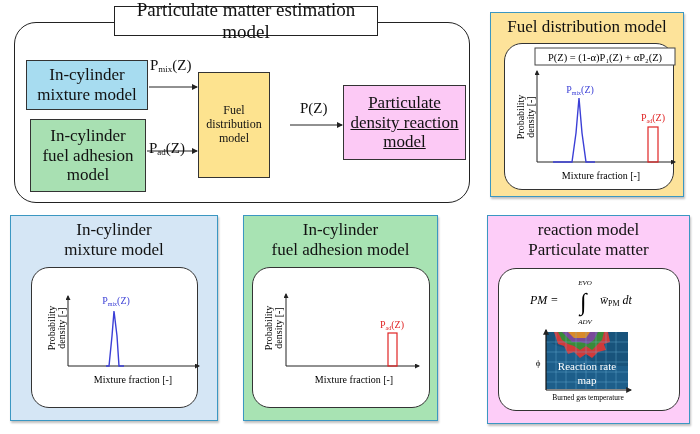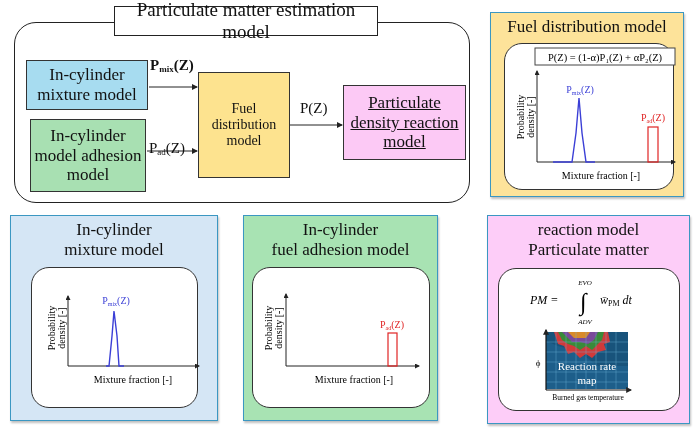--- a/index.html
+++ b/index.html
@@ -8,26 +8,26 @@
   .abs { position:absolute; box-sizing:border-box; }
   .center-text { display:flex; align-items:center; justify-content:center; text-align:center; }
 
   
   #main-frame { left:14px; top:22px; width:456px; height:181px; border:1.5px solid #222; border-radius:22px; }
   #main-title { left:114px; top:6px; width:264px; height:30px; background:#fff; border:1px solid #222; font-size:19px; }
 
   .blk { border:1px solid #333; line-height:1.15; font-size:17px; }
   #blk-mixture { left:26px; top:60px; width:122px; height:50px; background:#a7dcf0; }
   #blk-adhesion { left:30px; top:119px; width:116px; height:73px; background:#a8e0b2; }
-  #blk-fuel { left:198px; top:72px; width:92px; height:106px; background:#fde38f; font-size:14px; }
+  #blk-fuel { left:198px; top:72px; width:72px; height:106px; background:#fde38f; font-size:12px; }
   #blk-pm { left:343px; top:85px; width:123px; height:75px; background:#fcc9f5;text-decoration:underline; }
 
   .arrowlbl { font-size:15px; }
   .arrowlbl sub { font-size:9px; vertical-align:-2px; }
-  #lbl-pmix { left:150px; top:57px;font-weight:bold; }
+  #lbl-pmix { left:150px; top:57px; }
   #lbl-pad { left:149px; top:140px; }
   #lbl-pz { left:300px; top:100px; }
 
   
   .panel { border:1.5px solid #3b97c2; box-shadow:1px 2px 2px rgba(0,0,0,0.25); }
   .panel-title { position:absolute; left:0; right:0; text-align:center; font-size:17px; line-height:1.2; }
   .inner { position:absolute; background:#fff; border:1.5px solid #333; border-radius:18px; }
 
   #panel-fuel { left:490px; top:12px; width:194px; height:185px; background:#fde39a;padding-left:40px; }
   #panel-mix { left:10px; top:215px; width:208px; height:206px; background:#d5e6f5; }
@@ -43,21 +43,21 @@
 
 <div class="abs blk center-text" id="blk-mixture">
   <div>
       <div>In-cylinder</div>
   <div>mixture model</div>
     </div>
 </div>
 <div class="abs blk center-text" id="blk-adhesion">
   <div>
       <div>In-cylinder</div>
-  <div>model adhesion</div>
+  <div>fuel adhesion</div>
   <div>model</div>
     </div>
 </div>
 <div class="abs blk center-text" id="blk-fuel">
   <div>
       <div>Fuel</div>
   <div>distribution</div>
   <div>model</div>
     </div>
 </div>

